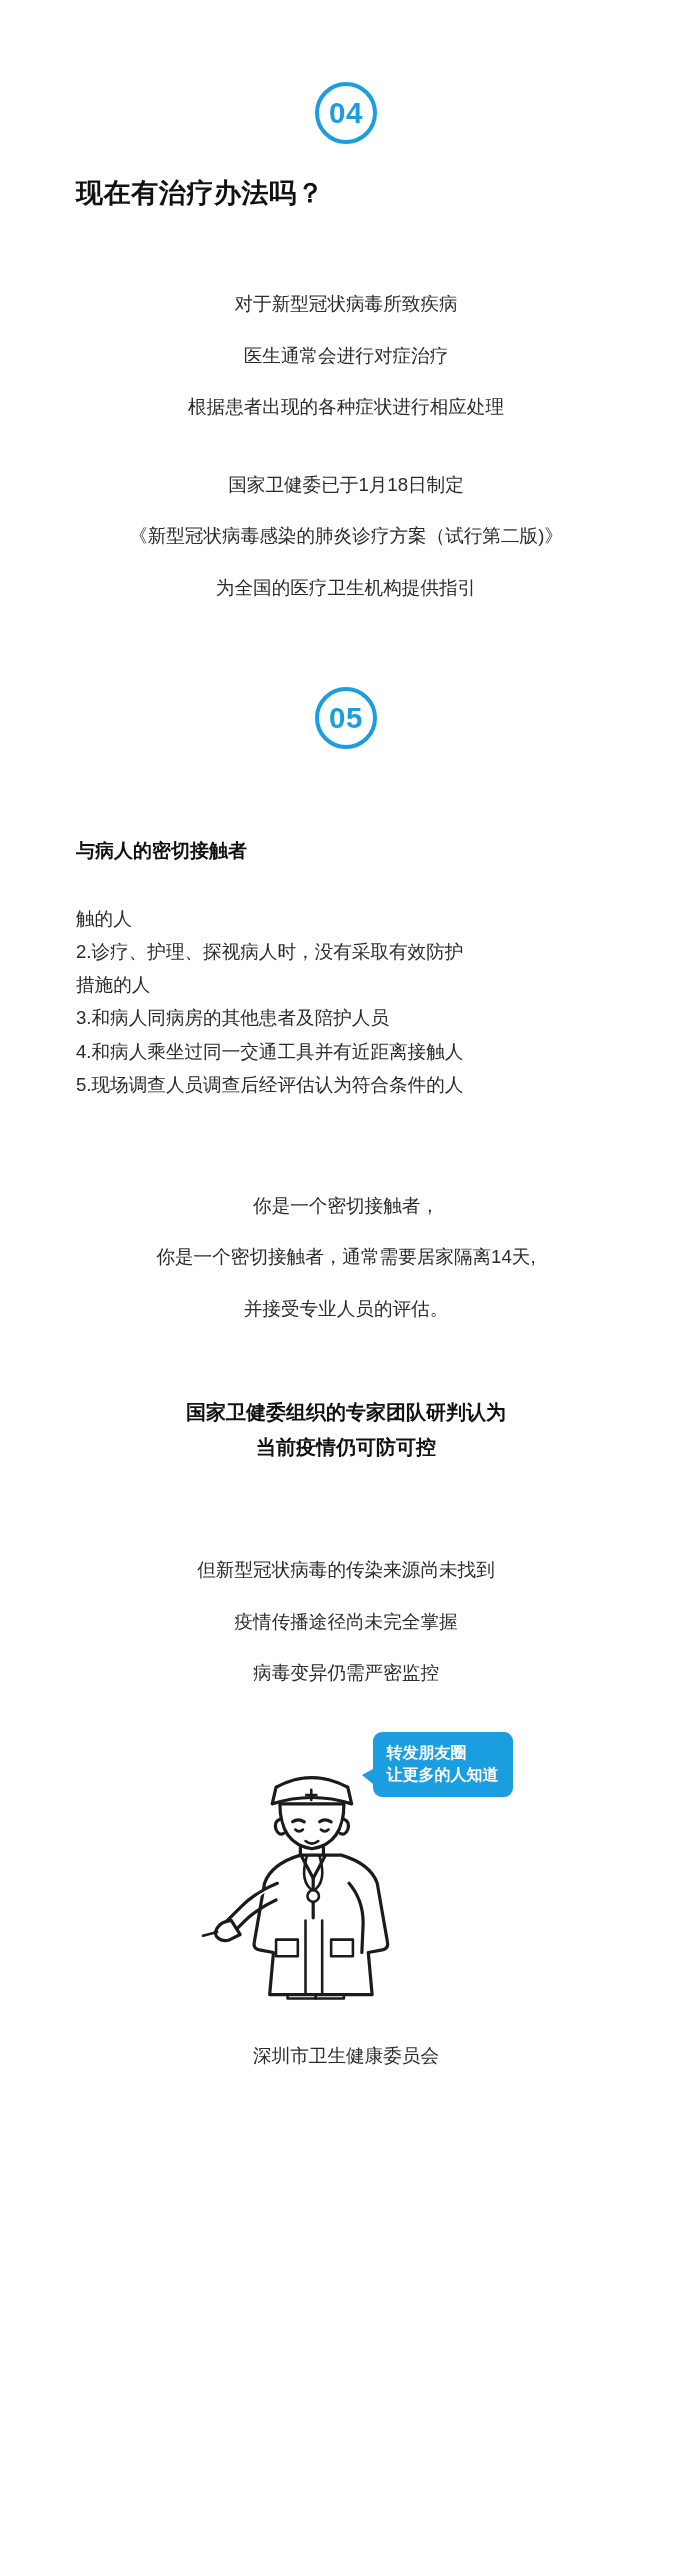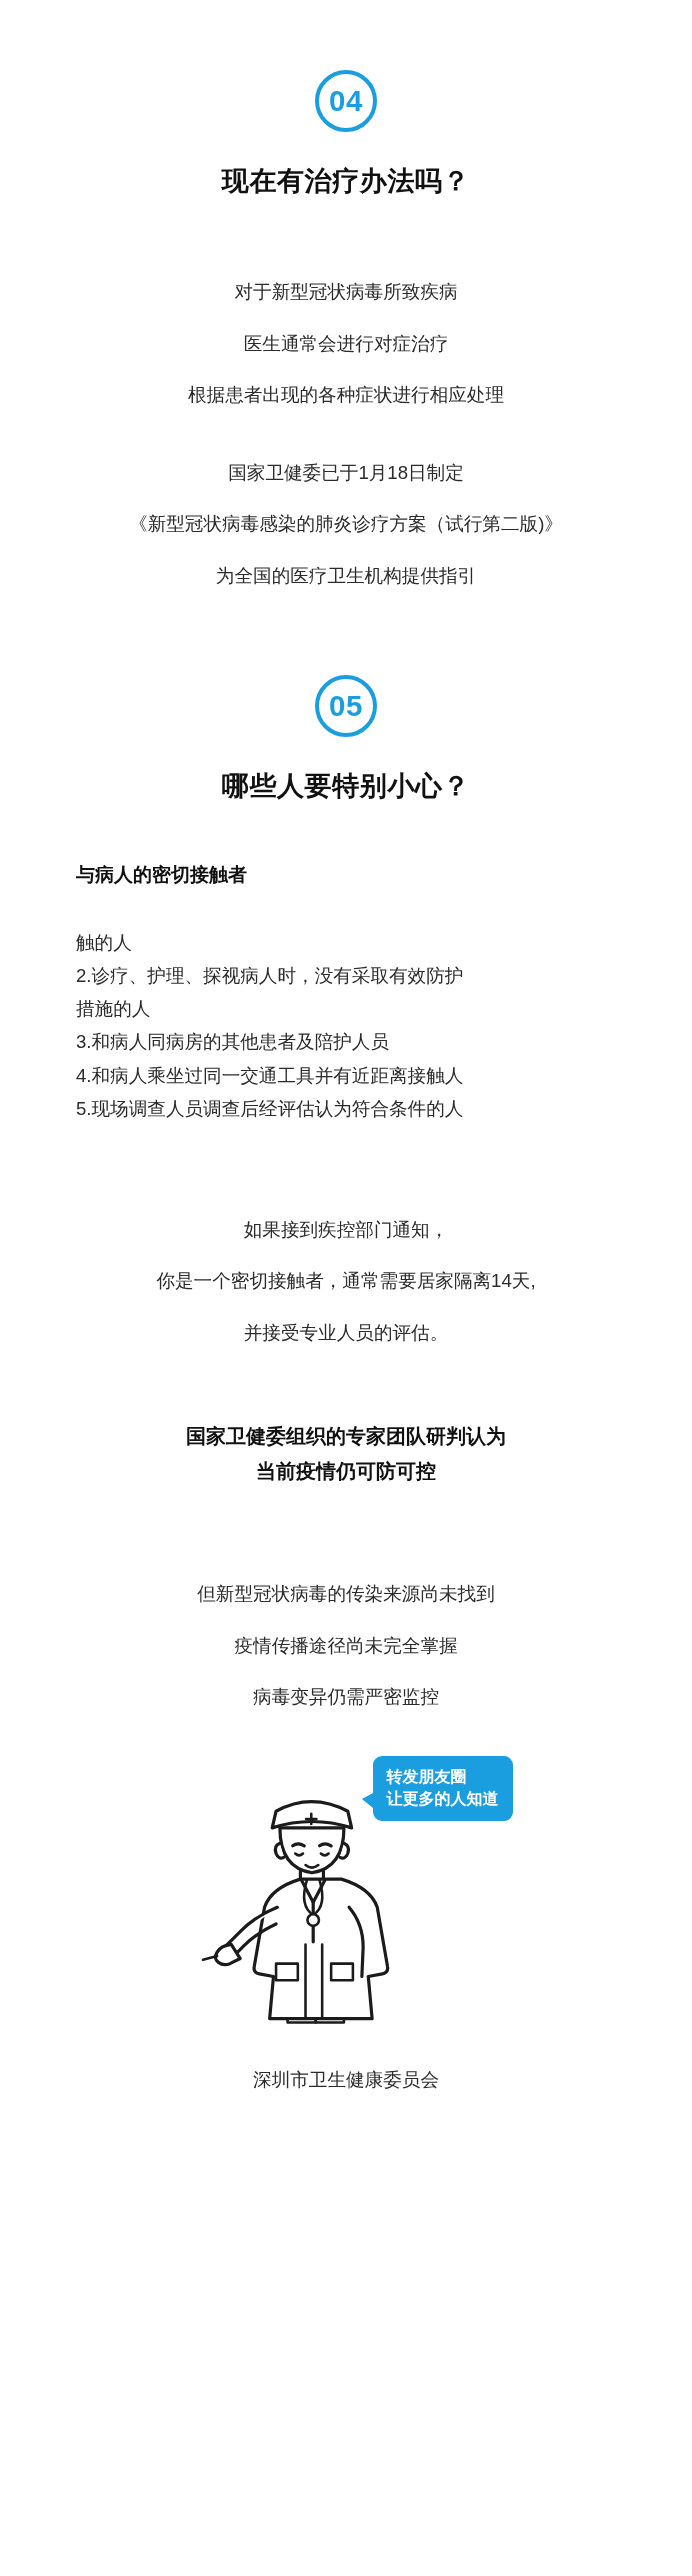--- a/index.html
+++ b/index.html
@@ -14,21 +14,21 @@
     color: #1b1b1b;
     -webkit-font-smoothing: antialiased;
   }
   .page {
     width: 656px;
     min-height: 2576px;
     margin: 0 auto;
     position: relative;
     background: #ffffff;
     box-sizing: border-box;
-    padding: 0 58px;
+    padding: 12px 58px;
   }
 
   
   .badge-wrap {
     display: flex;
     justify-content: center;
   }
   .badge {
     width: 62px;
     height: 62px;
@@ -38,21 +38,21 @@
     display: flex;
     align-items: center;
     justify-content: center;
     font-size: 29.5px;
     font-weight: bold;
     letter-spacing: 0.6px;
     box-sizing: border-box;
   }
 
   .section-title {
-    text-align: center;
+    text-align: left;
     font-size: 27px;
     font-weight: bold;
     color: #111111;
     letter-spacing: 0.6px;
   }
 
   .body-center {
     text-align: center;
     font-size: 18.6px;
     line-height: 1.75;
@@ -171,41 +171,40 @@
   </div>
 
   <div class="sp-130"></div>
 
   <div class="badge-wrap">
     <div class="badge">05</div>
   </div>
 
   <div class="sp-48"></div>
 
-  <div class="section-title">哪些人要特别小心？</div>
 
   <div class="sp-90"></div>
 
   <div class="sub-head">与病人的密切接触者</div>
 
   <div class="sp-60"></div>
 
   <div class="list-block">
     <div class="li">触的人</div>
     <div class="li">2.诊疗、护理、探视病人时，没有采取有效防护</div>
     <div class="li">措施的人</div>
     <div class="li">3.和病人同病房的其他患者及陪护人员</div>
     <div class="li">4.和病人乘坐过同一交通工具并有近距离接触人</div>
     <div class="li">5.现场调查人员调查后经评估认为符合条件的人</div>
   </div>
 
   <div class="sp-110"></div>
 
   <div class="body-center">
-    <div>如果接到疾控部门通知，</div>
+    <div>你是一个密切接触者，</div>
     <div>你是一个密切接触者，通常需要居家隔离14天,</div>
     <div>并接受专业人员的评估。</div>
   </div>
 
   <div class="sp-110"></div>
 
   <div class="bold-center">
     <div>国家卫健委组织的专家团队研判认为</div>
     <div>当前疫情仍可防可控</div>
   </div>

